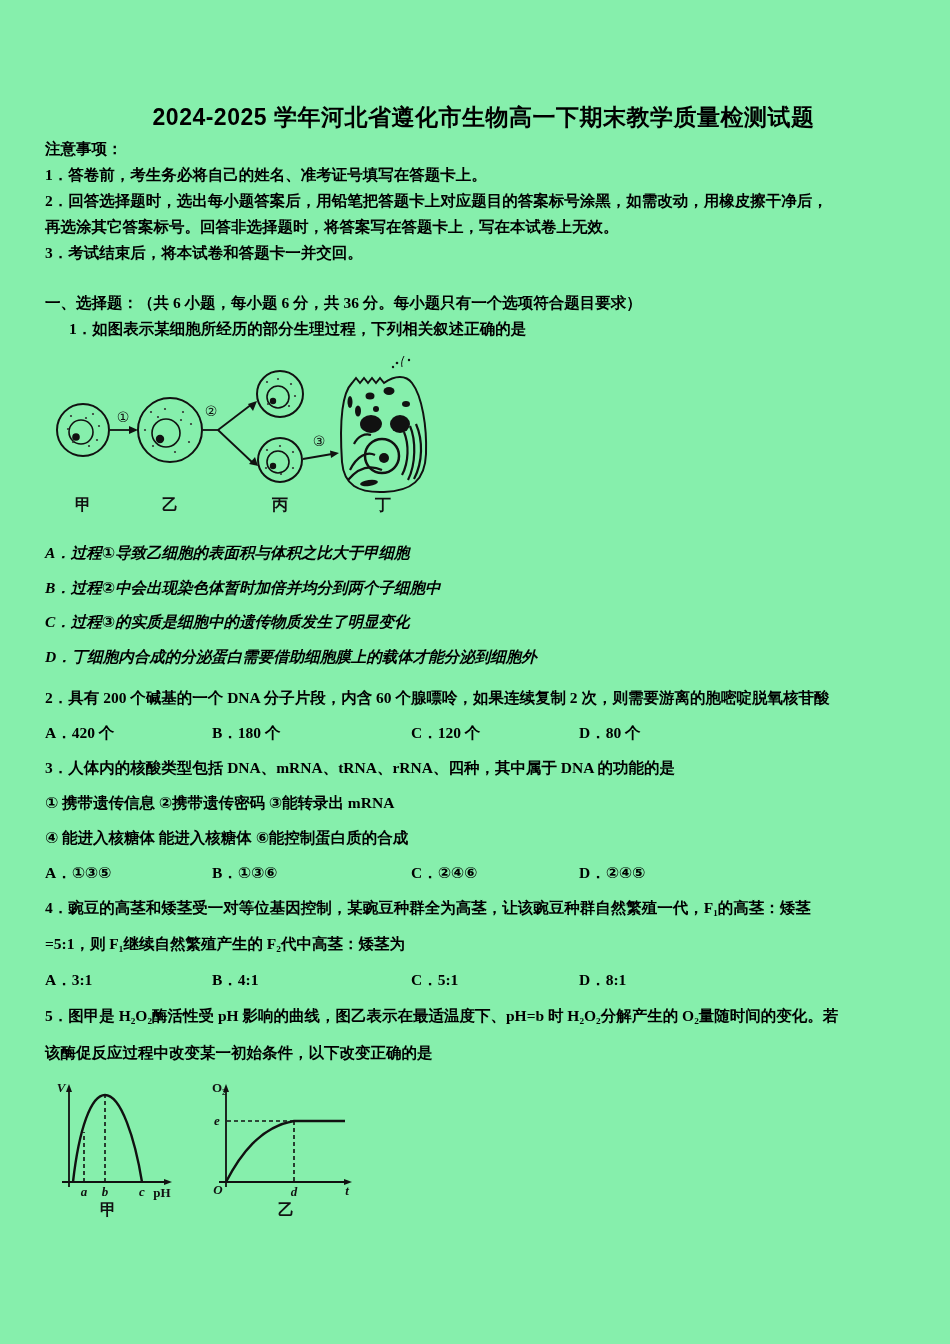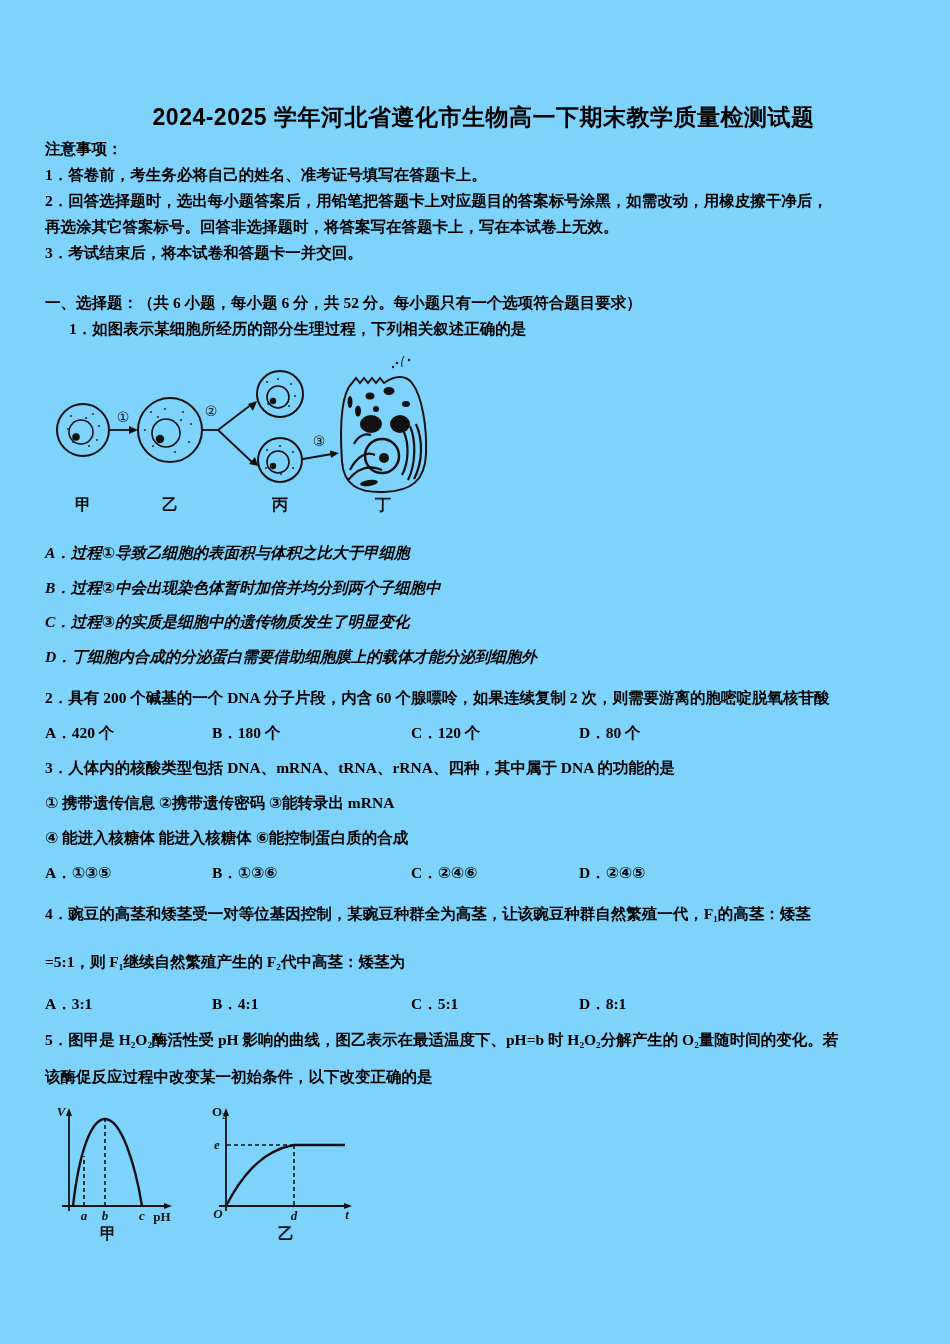--- a/index.html
+++ b/index.html
@@ -1,26 +1,26 @@
 <!DOCTYPE html>
 <html><head>
 <meta charset="utf-8">
 <style>
   html,body{margin:0;padding:0;background:#fff;}
-  .page{position:relative;width:950px;height:1344px;background:#7dd3fc;color:#000;
+  .page{position:relative;width:950px;height:1344px;background:#86efac;color:#000;
         font-family:"Liberation Serif","DejaVu Sans",serif;font-weight:700;
         box-sizing:border-box;padding:0 28px 0 45px;overflow:hidden;}
   .title{padding-top:102px;text-align:center;font-size:23px;line-height:30px;
          font-family:"Liberation Sans","DejaVu Sans",sans-serif;font-weight:700;letter-spacing:.5px;}
   .nline{font-size:15.5px;line-height:26px;}
   .pre{white-space:pre-line;}
   .sec{margin-top:24px;font-size:15.5px;line-height:26px;}
   .qline26{font-size:15.5px;line-height:26px;margin-left:24px;}
   .qline{font-size:15.5px;line-height:35px;}
-  .qline36{font-size:15.5px;line-height:48px;}
+  .qline36{font-size:15.5px;line-height:36px;}
   .cellfig{display:block;margin:12px 0 0 8px;}
   .q1opts{margin-top:22px;font-style:italic;}
   .q1opt{font-size:15.5px;line-height:34.5px;}
   .optrow{display:flex;font-size:15.5px;line-height:35px;}
   .optrow .c1{width:167px;}
   .optrow .c2{width:168px;}
   .optrow .c3{width:168px;margin-left:31px;}
   .optrow .c4{flex:1;}
   .graphs{display:flex;gap:22px;margin:8px 0 0 6px;}
   svg text{font-family:"Liberation Serif","DejaVu Sans",serif;fill:#111;}
@@ -40,21 +40,21 @@
   <div class="title">2024-2025 学年河北省遵化市生物高一下期末教学质量检测试题</div>
 
   <div style="margin-top:4px;">
     <div class="nline">注意事项：</div>
     <div class="nline">1．答卷前，考生务必将自己的姓名、准考证号填写在答题卡上。</div>
     <div class="nline pre">2．回答选择题时，选出每小题答案后，用铅笔把答题卡上对应题目的答案标号涂黑，如需改动，用橡皮擦干净后，
 再选涂其它答案标号。回答非选择题时，将答案写在答题卡上，写在本试卷上无效。</div>
     <div class="nline">3．考试结束后，将本试卷和答题卡一并交回。</div>
   </div>
 
-  <div class="sec">一、选择题：（共 6 小题，每小题 6 分，共 52 分。每小题只有一个选项符合题目要求）</div>
+  <div class="sec">一、选择题：（共 6 小题，每小题 6 分，共 36 分。每小题只有一个选项符合题目要求）</div>
 
   <div class="qline26">1．如图表示某细胞所经历的部分生理过程，下列相关叙述正确的是</div>
 
   <svg class="cellfig" width="395" height="160" viewBox="0 0 395 160">
 
     <g class="ln" stroke-width="2">
       <circle cx="30" cy="76" r="26"></circle>
       <circle cx="28" cy="78" r="12" stroke-width="1.6"></circle>
       <circle cx="117" cy="76" r="32"></circle>
       <circle cx="113" cy="79" r="14" stroke-width="1.6"></circle>

